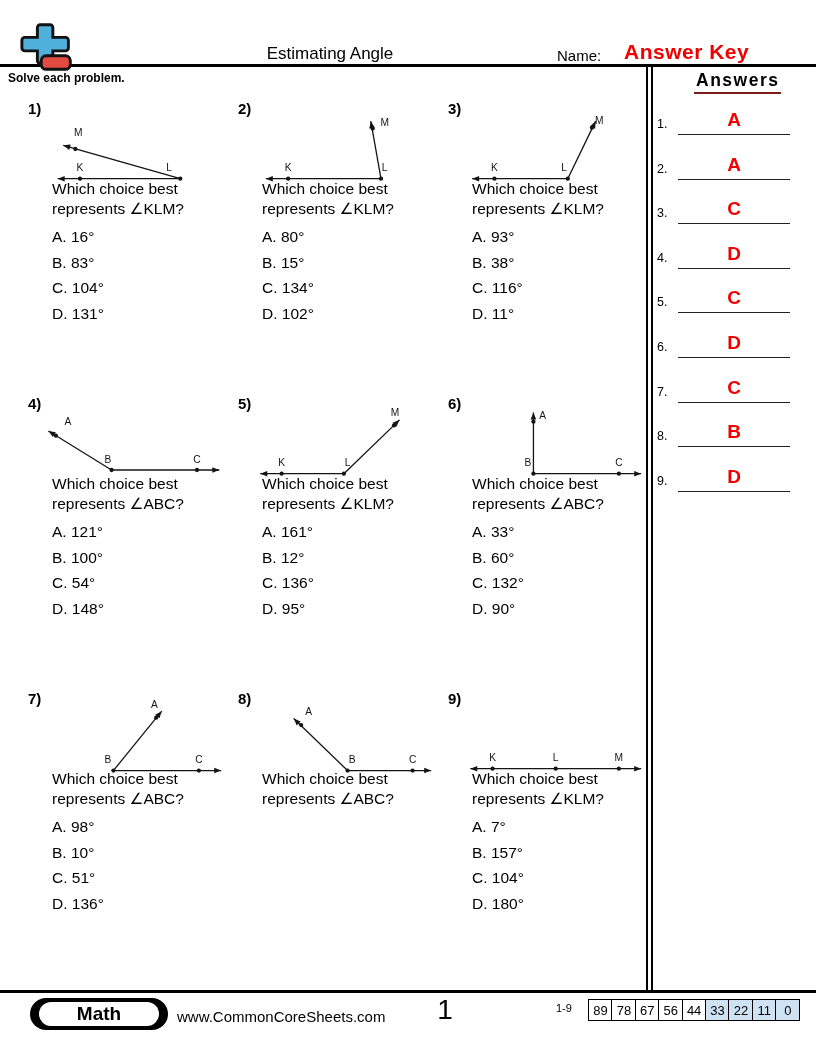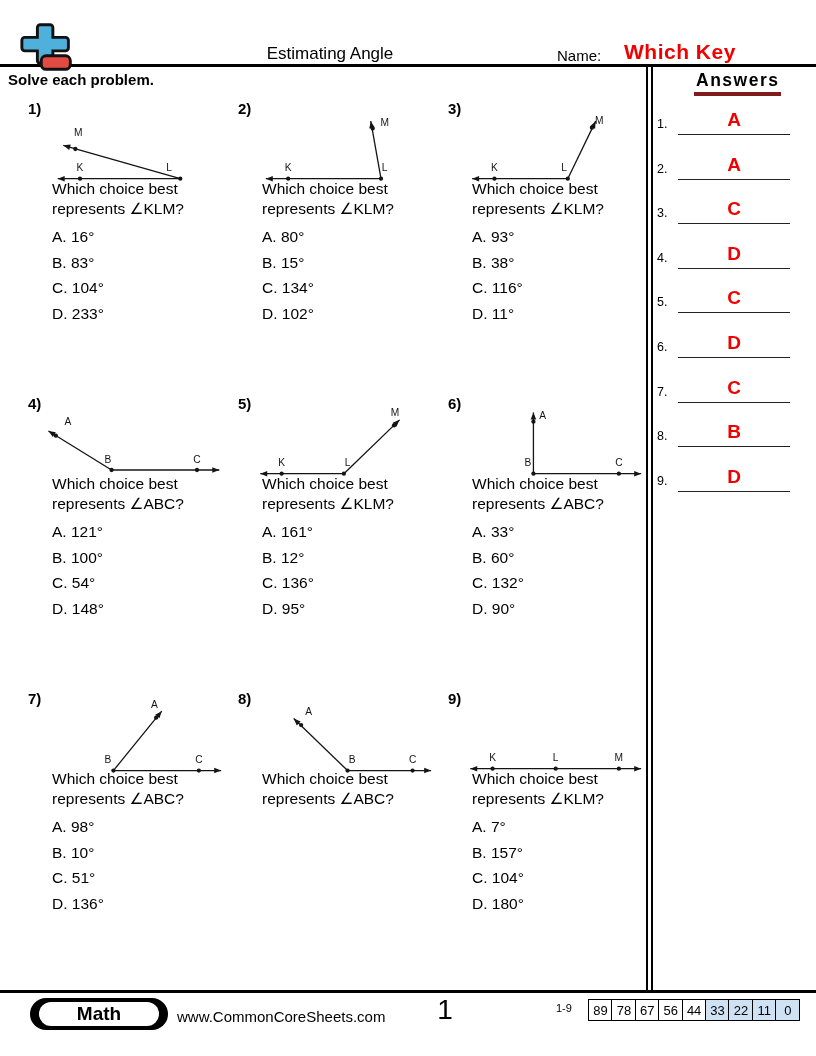--- a/index.html
+++ b/index.html
@@ -8,38 +8,38 @@
     width:816px; height:1056px; position:relative;
     font-family:"Liberation Sans", sans-serif; color:#000;
   }
   .page { position:relative; width:816px; height:1056px; overflow:hidden; background:#fff; }
 
   
   .title { position:absolute; top:44px; left:180px; width:300px; text-align:center; font-size:17px; }
   .name-label { position:absolute; top:47px; left:557px; font-size:15px; }
   .answer-key { position:absolute; top:40px; left:624px; font-size:21px; font-weight:bold; color:var(--accent-red,#f20000); letter-spacing:.5px; }
   .hr-top { position:absolute; left:0; top:64px; width:816px; height:3px; background:#000; }
-  .instructions { position:absolute; top:71px; left:8px; font-size:15px; font-weight:bold; }
+  .instructions { position:absolute; top:71px; left:8px; font-size:12px; font-weight:bold; }
   .logo-svg { position:absolute; left:18px; top:22px; }
 
   
   .vline { position:absolute; left:646px; top:67px; width:7px; height:923px; border-left:2px solid #000; border-right:2px solid #000; }
   .footer-line { position:absolute; left:0; top:990px; width:816px; height:3px; background:#000; }
 
   
   .problem { position:absolute; width:208px; height:292px; }
   .p-num { position:absolute; top:0; left:0; font-size:15px; font-weight:bold; }
   .diagram { position:absolute; top:10px; left:6px; width:196px; height:78px; }
   .diagram text { font-size:11px; fill:#141414; }
   .q { position:absolute; top:79px; left:24px; width:185px; font-size:15.5px; line-height:20px; }
   .choices { position:absolute; top:124px; left:24px; font-size:15.5px; }
   .choice { line-height:25.5px; }
 
   
-  .answers-heading { position:absolute; top:70px; left:694px; font-size:17.5px; font-weight:bold; letter-spacing:1.5px; border-bottom:4px solid #7f1d1d; padding:0 2px 1px 2px; }
+  .answers-heading { position:absolute; top:70px; left:694px; font-size:17.5px; font-weight:bold; letter-spacing:1.5px; border-bottom:2px solid #7f1d1d; padding:0 2px 1px 2px; }
   .ans-num { position:absolute; left:657px; font-size:12.5px; }
   .ans-letter { position:absolute; left:678px; width:112px; text-align:center; font-size:19px; font-weight:bold; color:var(--accent-red,#f20000); }
   .ans-line { position:absolute; left:678px; width:112px; border-top:1.7px solid #222; }
 
   
   .math-badge { position:absolute; left:30px; top:998px; width:138px; height:32px; background:#000; border-radius:16px; }
   .math-badge .pill { position:absolute; left:9px; top:4px; right:9px; bottom:4px; background:#fff; border-radius:12px;
     display:flex; align-items:center; justify-content:center; font-size:19px; font-weight:bold; }
   .url { position:absolute; left:177px; top:1008px; font-size:15px; }
   .page-num { position:absolute; left:400px; top:994px; width:90px; text-align:center; font-size:28px; }
@@ -49,21 +49,21 @@
   .cell + .cell { margin-left:-1.6px;text-align:right; }
   .cell.hl { background:var(--score-hl,#cfe2f3); }
 </style>
 </head>
 <body>
 
 <div class="page">
 
   <div class="title">Estimating Angle</div>
   <div class="name-label">Name:</div>
-  <div class="answer-key">Which Key</div>
+  <div class="answer-key">Answer Key</div>
   <div class="hr-top"></div>
   <div class="instructions">Solve each problem.</div>
 
   <svg class="logo-svg" width="62" height="52" viewBox="0 0 64 52" aria-hidden="true">
     <path d="M23 2 L33 2 A3 3 0 0 1 36 5 L36 15 L49 15 A3 3 0 0 1 52 18 L52 26 A3 3 0 0 1 49 29 L36 29 L36 39 A3 3 0 0 1 33 42 L23 42 A3 3 0 0 1 20 39 L20 29 L7 29 A3 3 0 0 1 4 26 L4 18 A3 3 0 0 1 7 15 L20 15 L20 5 A3 3 0 0 1 23 2 Z" stroke="#111" stroke-width="3" fill="#4FB0DC"></path>
     <rect x="24" y="34" width="30" height="14" rx="5" stroke="#111" stroke-width="3" fill="#E14B42"></rect>
   </svg>
 
   <div class="vline"></div>
   <div class="footer-line"></div>
@@ -84,21 +84,21 @@
           <text x="42" y="28" text-anchor="middle">M</text>
         </svg>
     <div class="q">
       <div>Which choice best</div>
       <div>represents ∠KLM?</div>
     </div>
     <div class="choices">
           <div class="choice">A. 16°</div>
           <div class="choice">B. 83°</div>
           <div class="choice">C. 104°</div>
-          <div class="choice">D. 233°</div>
+          <div class="choice">D. 131°</div>
         </div>
   </div>
 
   <div class="problem" style="left: 238px; top: 100px;">
     <div class="p-num">2)</div>
     <svg class="diagram" viewBox="0 0 200 84">
           <line x1="142" y1="74" x2="18" y2="74" stroke="#141414" stroke-width="1.4"></line>
           <polygon points="18,74 25.5,71 25.5,77" fill="#141414"></polygon>
           <line x1="142" y1="74" x2="131" y2="12" stroke="#141414" stroke-width="1.4"></line>
           <polygon points="131,12 135.26405398279874,18.86060082148627 129.3563143865189,19.908748169213336" fill="#141414"></polygon>

